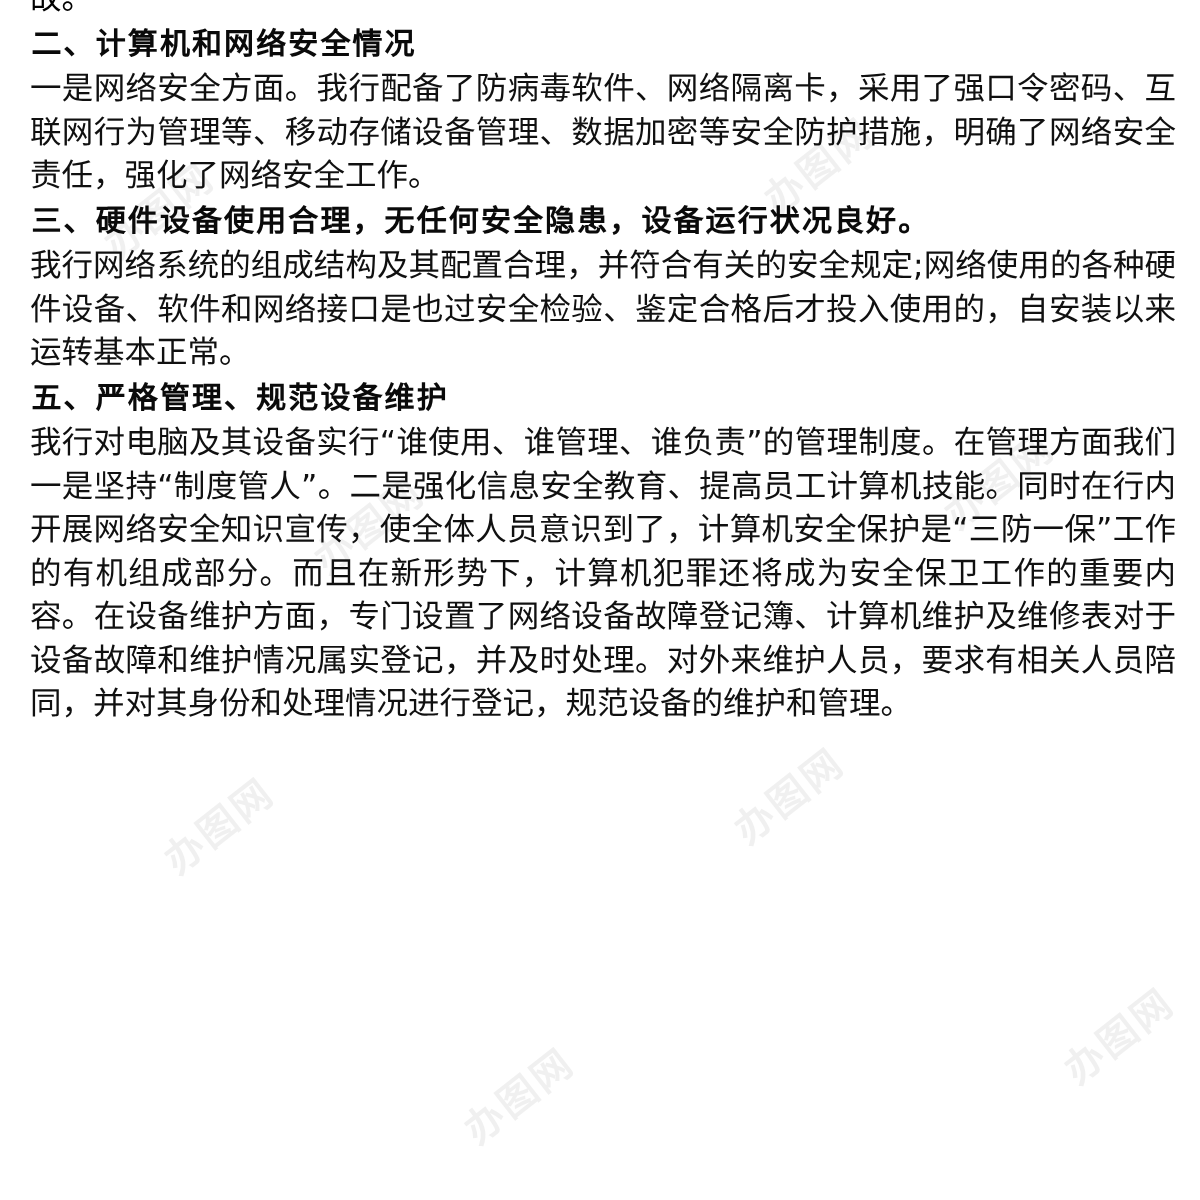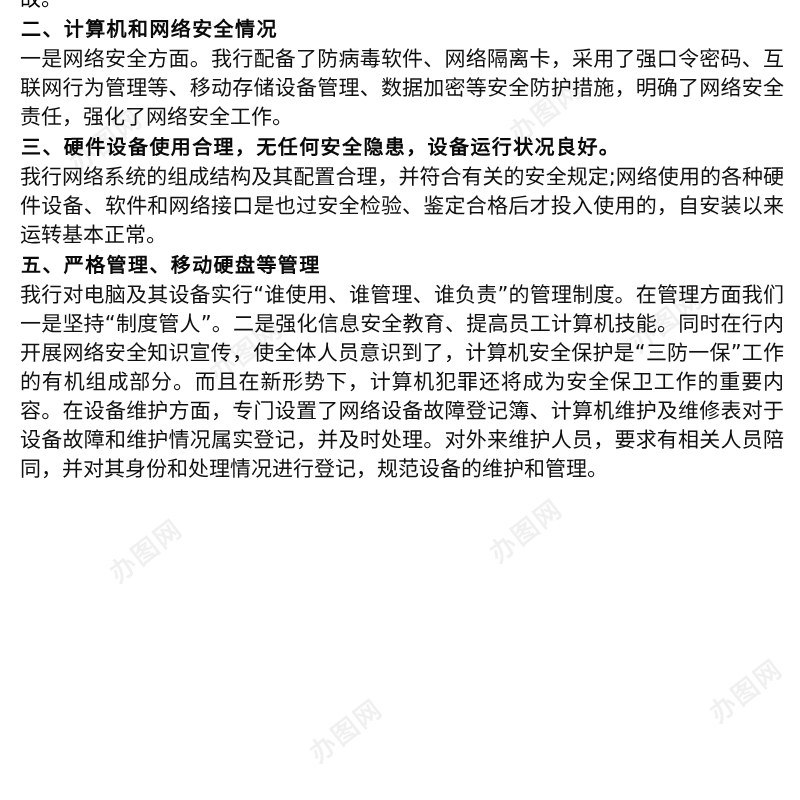--- a/index.html
+++ b/index.html
@@ -116,19 +116,19 @@
       <div class="clip-inner">故。</div>
     </div>
 
     <h2 class="heading">二、计算机和网络安全情况</h2>
     <p class="para">一是网络安全方面。我行配备了防病毒软件、网络隔离卡，采用了强口令密码、互联网行为管理等、移动存储设备管理、数据加密等安全防护措施，明确了网络安全责任，强化了网络安全工作。</p>
 
     <h2 class="heading">三、硬件设备使用合理，无任何安全隐患，设备运行状况良好。</h2>
 
     <p class="para">我行网络系统的组成结构及其配置合理，并符合有关的安全规定;网络使用的各种硬件设备、软件和网络接口是也过安全检验、鉴定合格后才投入使用的，自安装以来运转基本正常。</p>
 
-    <h2 class="heading">五、严格管理、移动硬盘等管理</h2>
+    <h2 class="heading">五、严格管理、规范设备维护</h2>
     <p class="para">我行对电脑及其设备实行“谁使用、谁管理、谁负责”的管理制度。在管理方面我们一是坚持“制度管人”。二是强化信息安全教育、提高员工计算机技能。同时在行内开展网络安全知识宣传，使全体人员意识到了，计算机安全保护是“三防一保”工作的有机组成部分。而且在新形势下，计算机犯罪还将成为安全保卫工作的重要内容。在设备维护方面，专门设置了网络设备故障登记簿、计算机维护及维修表对于设备故障和维护情况属实登记，并及时处理。对外来维护人员，要求有相关人员陪同，并对其身份和处理情况进行登记，规范设备的维护和管理。</p>
 
   </div>
 
   <div class="bottom-fade"></div>
 </div>
 
 </body></html>

